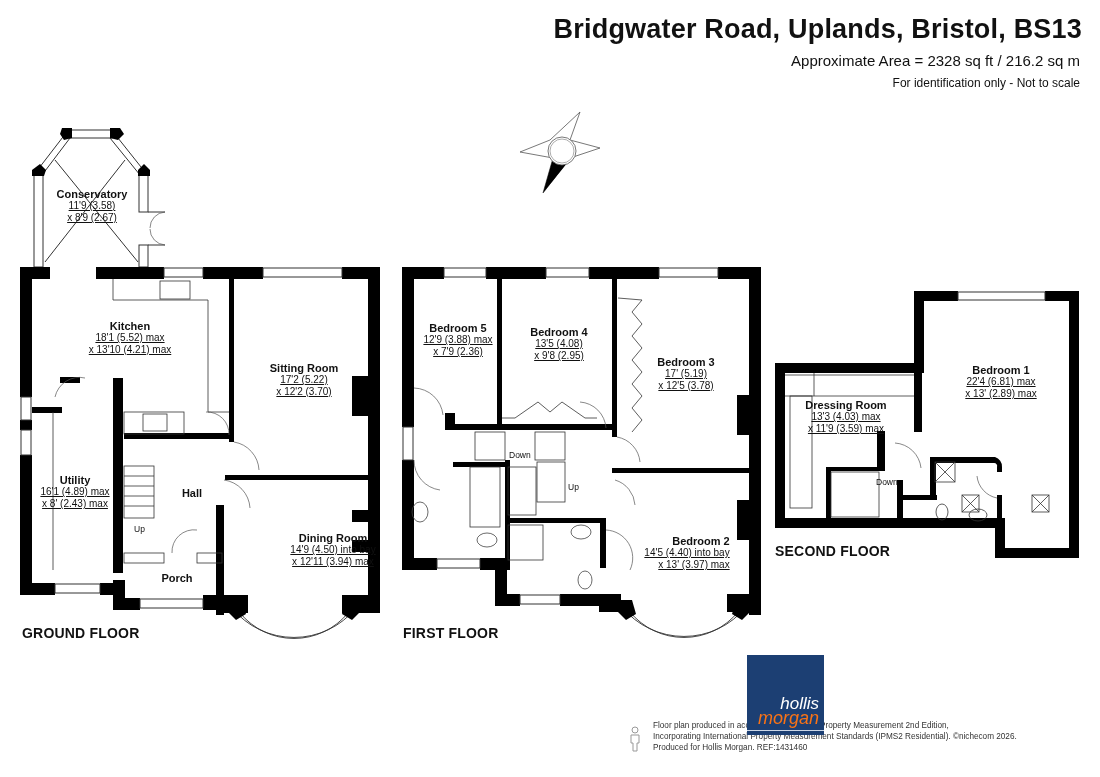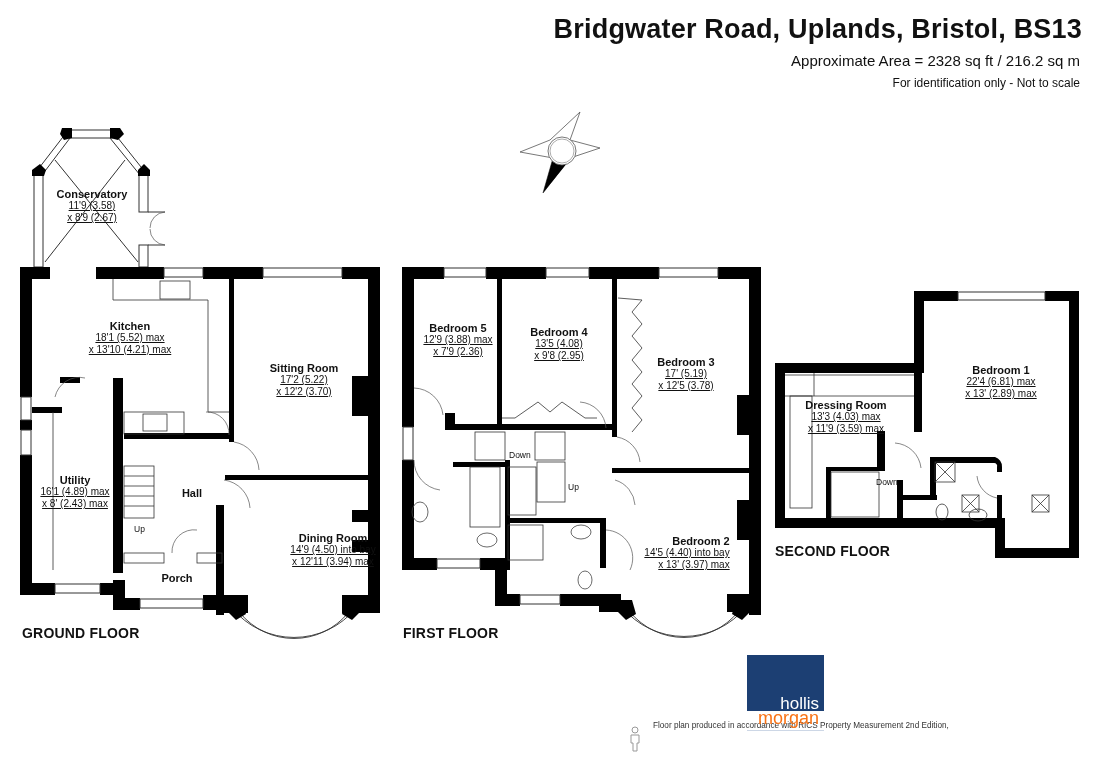--- a/index.html
+++ b/index.html
@@ -8,21 +8,21 @@
   .area { position: absolute; right: 20px; top: 52px; font-size: 15px; }
   .ident { position: absolute; right: 20px; top: 76px; font-size: 12px; }
   svg.plan { position: absolute; left: 0; top: 0; }
   .room-label { position: absolute; text-align: center; font-size: 10px; line-height: 12px; transform: translateX(-50%); white-space: nowrap; }
   .room-label .name { font-weight: bold; font-size: 11px; display: block; }
   .room-label .dim { display: block; text-decoration: underline; }
   .floor-label { position: absolute; font-weight: bold; font-size: 14px; letter-spacing: 0.2px; }
   .small-label { position: absolute; font-size: 8.5px; font-weight: normal; }
   .footer { position: absolute; left: 653px; top: 720px; font-size: 8.2px; line-height: 11px; color: #333; }
   .footer-icon { position: absolute; left: 628px; top: 726px; width: 14px; height: 26px; }
-  .logo { position: absolute; left: 747px; top: 655px; width: 77px; height: 56px; background: #1c3f73; }
+  .logo { position: absolute; left: 747px; top: 655px; width: 77px; height: 80px; background: #1c3f73; font-style: italic; }
   .logo .l1 { position: absolute; right: 5px; top: 40px; color: #ffffff; font-size: 17px; line-height: 17px; }
   .logo .l2 { position: absolute; right: 5px; top: 54px; color: #f97316; font-size: 18px; line-height: 18px; }
   .logo .bar { position: absolute; left: 0; right: 0; top: 75px; height: 1px; background: #cdd7e6; }
 </style>
 </head>
 <body>
 
 <div class="title">Bridgwater Road, Uplands, Bristol, BS13</div>
 <div class="area">Approximate Area = 2328 sq ft / 216.2 sq m</div>
 <div class="ident">For identification only - Not to scale</div>
@@ -311,19 +311,21 @@
 </div>
 <div class="small-label" style="left:876px; top:477px;">Down</div>
 <div class="floor-label" style="left:775px; top:543px;">SECOND FLOOR</div>
 
 <svg class="footer-icon" viewBox="0 0 14 26">
   <circle cx="7" cy="4" r="3" fill="none" stroke="#999" stroke-width="1"></circle>
   <path d="M3,9 L11,9 L11,17 L9,17 L9,25 L5,25 L5,17 L3,17 Z" fill="none" stroke="#999" stroke-width="1"></path>
 </svg>
 <div class="footer">
   <div>Floor plan produced in accordance with RICS Property Measurement 2nd Edition,</div>
+  <div>Incorporating International Property Measurement Standards (IPMS2 Residential).  ©nichecom 2026.</div>
+  <div>Produced for Hollis Morgan.    REF:1431460</div>
 </div>
 
 <div class="logo">
   <div class="l1">hollis</div>
   <div class="l2">morgan</div>
   <div class="bar"></div>
 </div>
 
 </body></html>

